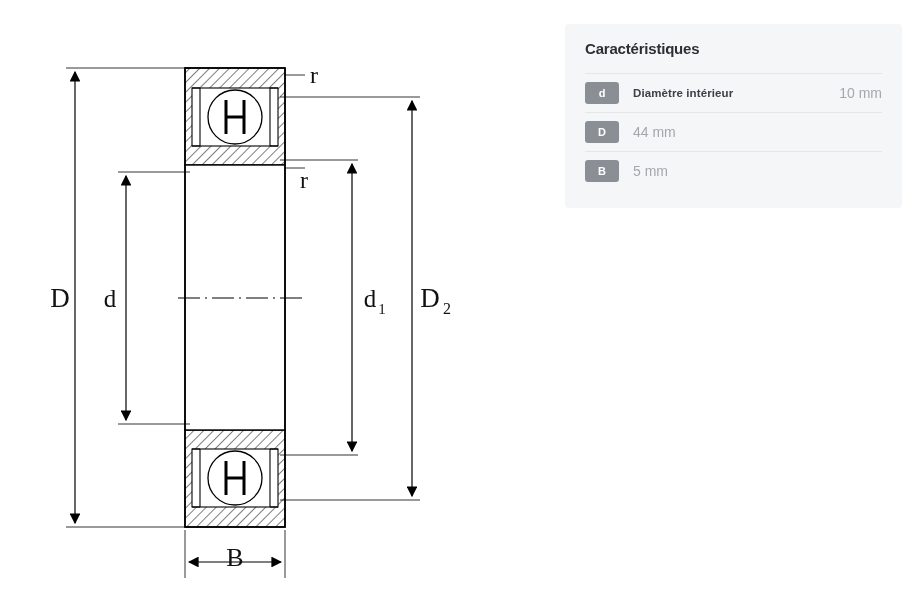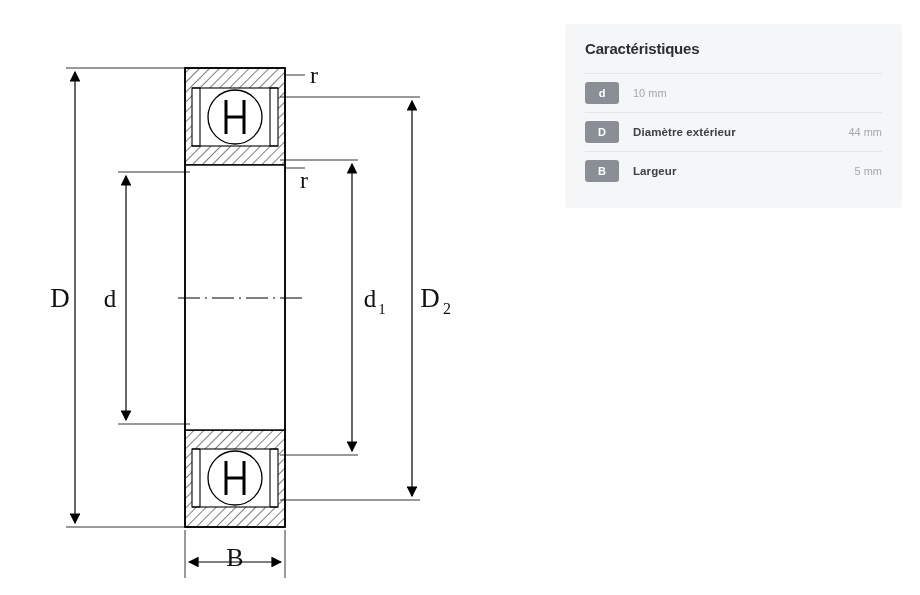--- a/index.html
+++ b/index.html
@@ -62,21 +62,21 @@
   }
   .spec-label {
     flex: 1 1 auto;
     font-size: 11.5px;
     font-weight: bold;
     color: #3c4146;
     letter-spacing: 0.1px;
   }
   .spec-value {
     flex: 0 0 auto;
-    font-size: 11px;
+    font-size: 14px;
     color: #a3a8ad;
     text-align: right;
   }
 
   
   .dim-label { font-family: "Liberation Serif", serif; fill: #111111; }
 </style>
 </head>
 <body>
 
@@ -189,29 +189,28 @@
         <text class="dim-label" x="235" y="566" font-size="26" text-anchor="middle">B</text>
       </g>
     </svg>
   </div>
 
   <div id="spec-panel">
     <div id="spec-title">Caractéristiques</div>
 
     <div class="spec-row">
       <div class="spec-badge">d</div>
+      <div class="spec-label">Diamètre intérieur</div>
       <div class="spec-value">10 mm</div>
     </div>
 
     <div class="spec-row">
       <div class="spec-badge">D</div>
-      <div class="spec-label">Diamètre extérieur</div>
       <div class="spec-value">44 mm</div>
     </div>
 
     <div class="spec-row">
       <div class="spec-badge">B</div>
-      <div class="spec-label">Largeur</div>
       <div class="spec-value">5 mm</div>
     </div>
   </div>
 
 </div>
 
 </body></html>

